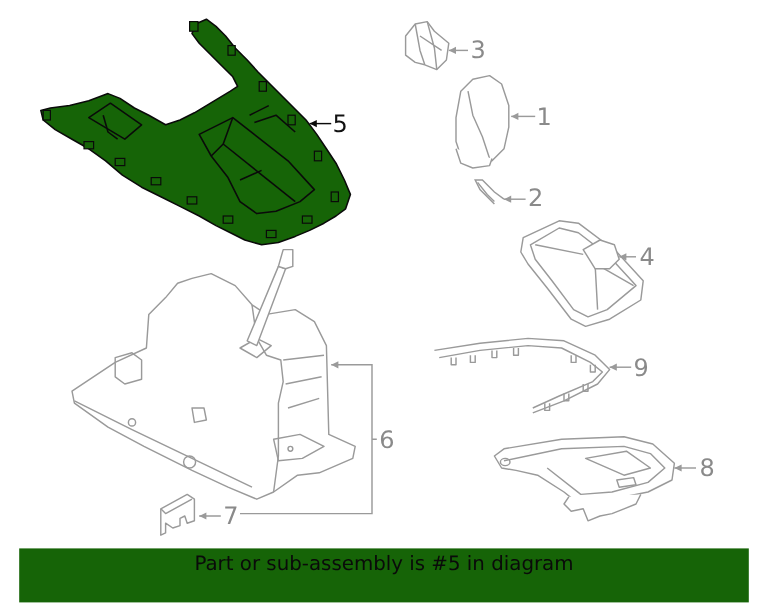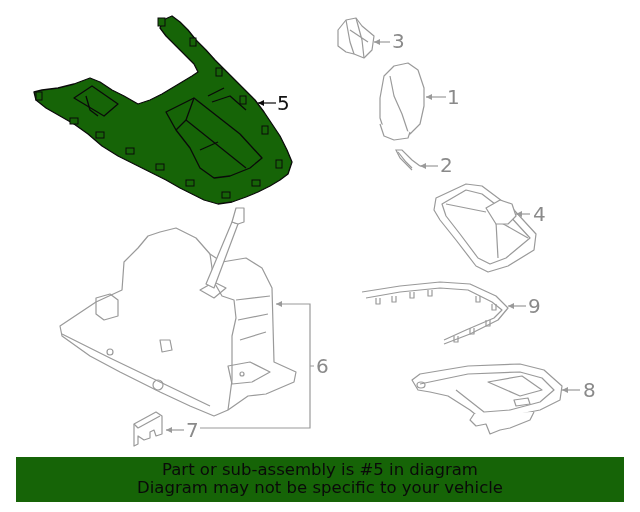--- a/index.html
+++ b/index.html
@@ -137,14 +137,13 @@
 <div class="callout" style="left:440px; top:155px;">2</div>
 <div class="callout" style="left:533px; top:204px;">4</div>
 <div class="callout active" style="left:277px; top:93px;">5</div>
 <div class="callout" style="left:316px; top:356px;">6</div>
 <div class="callout" style="left:186px; top:420px;">7</div>
 <div class="callout" style="left:583px; top:380px;">8</div>
 <div class="callout" style="left:528px; top:296px;">9</div>
 
 <div class="banner">
   <div>Part or sub-assembly is #5 in diagram</div>
-  <div>Diagram may not be specific to your vehicle</div>
 </div>
 
 </body></html>

